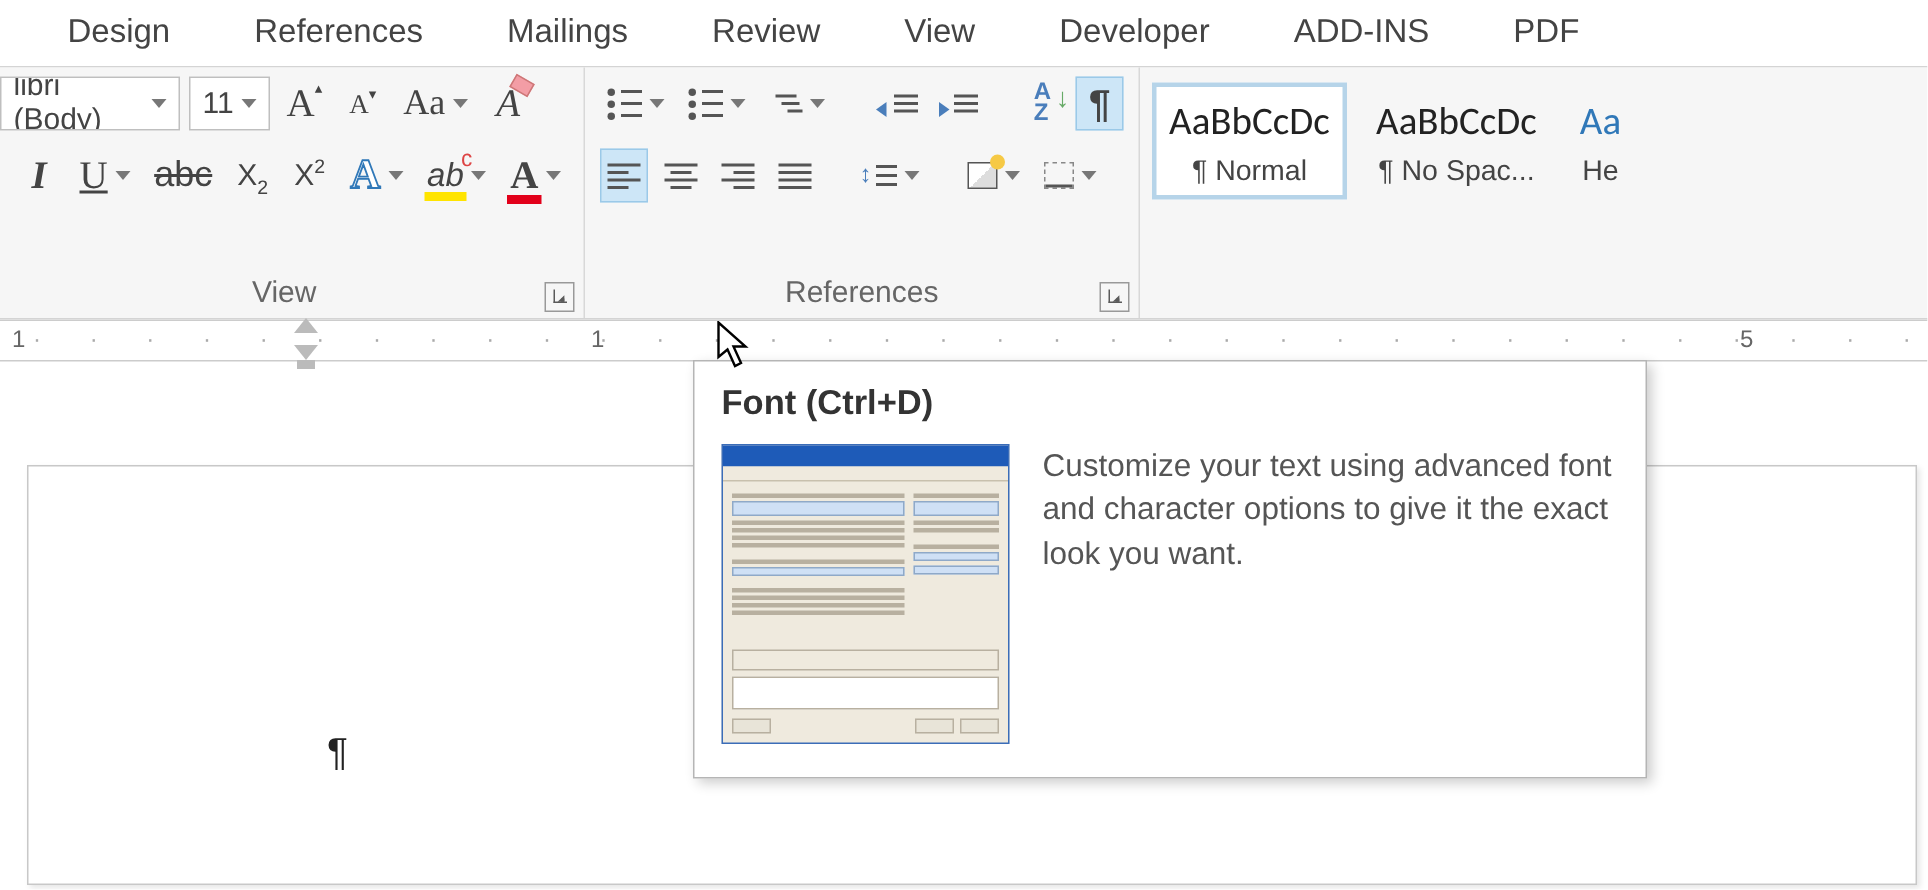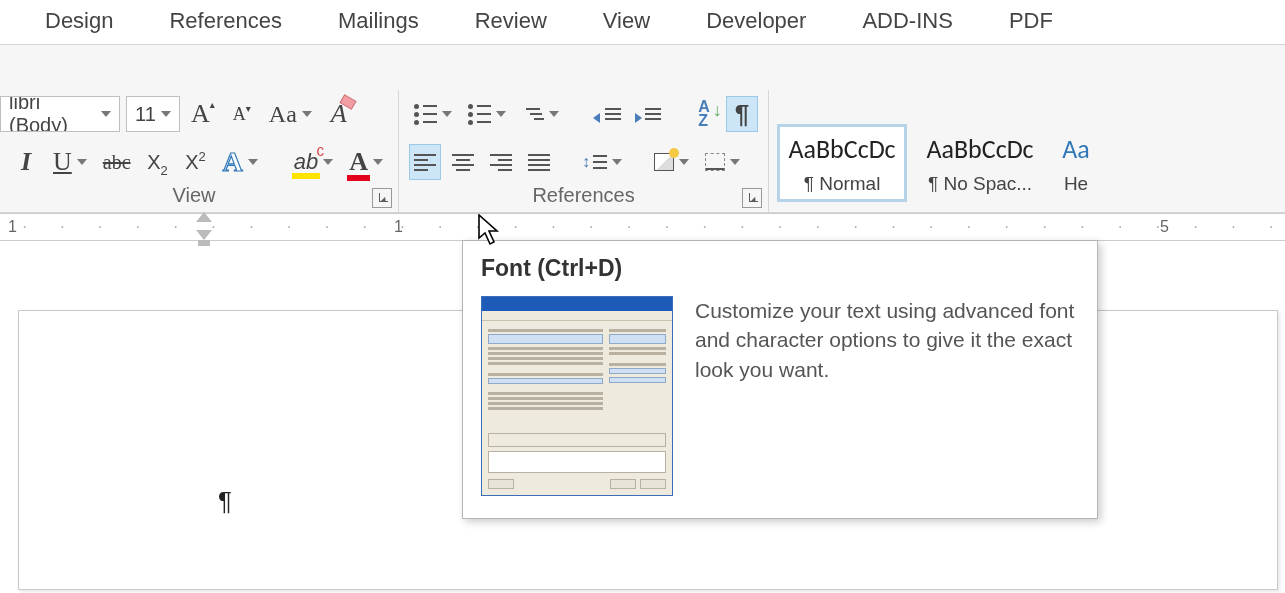--- a/index.html
+++ b/index.html
@@ -20,21 +20,20 @@
     color: #444;
     border-bottom: 1px solid #d4d4d4;
     background: #fff;
   }
   .tab { cursor: pointer; white-space: nowrap; }
   .ribbon {
     display: flex;
     background: #f6f6f6;
     border-bottom: 1px solid #d4d4d4;
     height: 168px;
-    align-items: flex-end;
   }
   .group {
     border-right: 1px solid #d8d8d8;
     display: flex;
     flex-direction: column;
     padding: 6px 10px 2px;
     position: relative;
   }
   .group-rows { display: flex; flex-direction: column; gap: 12px; flex: 1; }
   .row { display: flex; align-items: center; gap: 6px; }
@@ -106,27 +105,27 @@
     border-right:5px solid #5a5a5a;
     border-bottom:5px solid #5a5a5a;
     transform:scale(.45);
   }
   
   .glyph { font-family: "Segoe UI", serif; font-size: 24px; color:#444; line-height:1; }
   .big-a { font-size:26px; font-family:"Times New Roman",serif; }
   .small-a { font-size:18px; font-family:"Times New Roman",serif; }
   .italic { font-style: italic; font-family:"Times New Roman",serif; font-size:26px; font-weight:bold;}
   .underline-u { text-decoration: underline; font-family:"Times New Roman",serif; font-size:26px;}
-  .strike { text-decoration: line-through; font-size:20px;font-family:Liberation Serif, serif;}
+  .strike { text-decoration: line-through; font-size:24px;}
   .subsup { font-size:20px; position:relative;}
   .sub {font-size:13px; position:relative; top:6px;}
   .sup {font-size:13px; position:relative; top:-8px;}
   .aaicon {font-family:"Times New Roman",serif;font-size:24px;}
   .outline-a {font-family:"Times New Roman",serif;font-size:28px;font-weight:bold;color:#fff;-webkit-text-stroke:1.2px #3078b8;}
-  .highlight-a {position:relative;font-style:italic;font-size:22px;margin-left:20px;}
+  .highlight-a {position:relative;font-style:italic;font-size:22px;}
   .highlight-bar {position:absolute;bottom:-4px;left:-2px;right:-2px;height:6px;background:#ffe400;}
   .fontcolor-a {position:relative;font-family:"Times New Roman",serif;font-size:26px;font-weight:bold;}
   .fontcolor-bar {position:absolute;bottom:-4px;left:-2px;right:-2px;height:6px;background:#e2001a;}
   .clear-a {position:relative;font-family:"Times New Roman",serif;font-size:26px;font-style:italic;}
   .clear-eraser{position:absolute;right:-8px;top:-2px;width:14px;height:10px;background:#f39da5;border:1px solid #c77;transform:rotate(30deg);}
   .bullets{display:inline-flex;flex-direction:column;gap:3px;}
   .bullets span{display:flex;align-items:center;gap:4px;}
   .bullets span::before{content:"";width:5px;height:5px;background:#555;border-radius:50%;}
   .bullets span::after{content:"";width:14px;height:2px;background:#555;}
   .num-list span::before{content:"";width:5px;height:5px;background:#555;}

